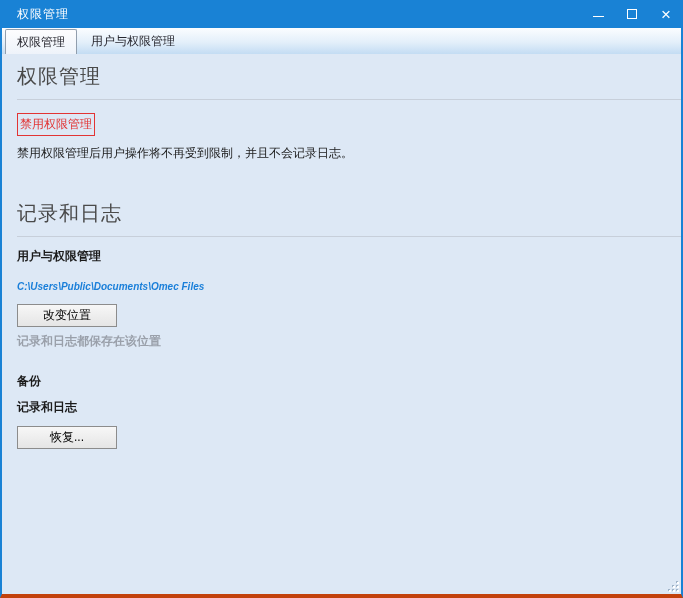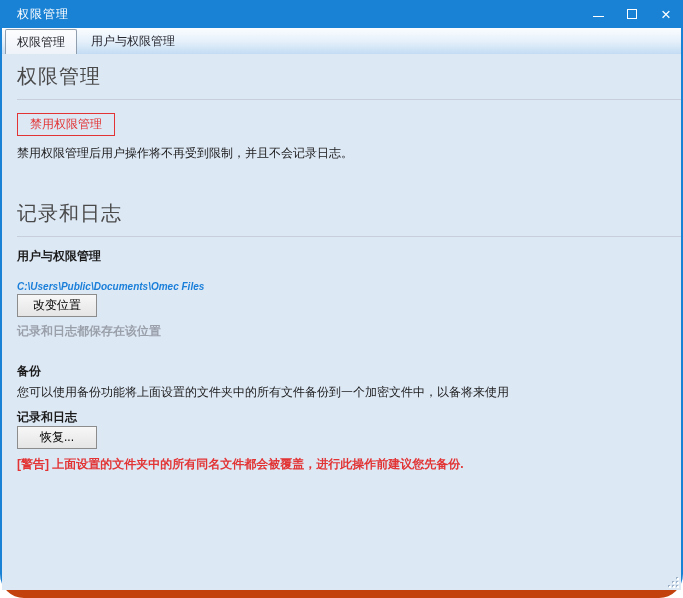--- a/index.html
+++ b/index.html
@@ -7,23 +7,22 @@
   body {
     font-family: "Liberation Sans", sans-serif;
     width: 683px; height: 598px;
     overflow: hidden;
   }
   .window {
     width: 683px; height: 598px;
     display: flex; flex-direction: column;
     border-left: 2px solid #1982d5;
     border-right: 2px solid #1982d5;
-    border-bottom: 8px solid #c2410c;
+    border-bottom: 4px solid #c2410c;
     position: relative;
-    border-radius: 24px;
   }
   
   .titlebar {
     height: 28px;
     margin: 0 -2px;           
     background: #1982d5;
     display: flex; align-items: center;
     color: #ffffff;
     flex: 0 0 auto;
   }
@@ -93,41 +92,41 @@
     margin: 9px 0 0 0;
   }
   .txt { font-size: 12px; color: #1b1b1b; line-height: 15px; }
   .bold-label { font-size: 12px; font-weight: bold; color: #1b1b1b; }
   .danger-link {
     display: inline-block;
     margin-top: 13px;
     border: 1px solid #e23434;
     color: #e23434;
     font-size: 12px;
-    padding: 2px 12px;
+    padding: 2px 2px;
     background: transparent;
     cursor: pointer;
     font-family: inherit;
   }
   .desc1 { margin-top: 10px; }
   .h2 { margin-top: 39px; }
   .loc-label { display: block; margin-top: 11px; }
   .path-link {
     display: inline-block;
     margin-top: 16px;
     font-size: 10px; font-weight: bold;
     color: #1a7fd9;
     text-decoration: none;
     cursor: pointer;
     font-style: italic;
   }
   .btn {
     display: block;
-    width: 80px; height: 23px;
-    margin-top: 0;
+    width: 100px; height: 23px;
+    margin-top: 10px;
     font-size: 12px; color: #000;
     font-family: inherit;
     background: linear-gradient(#f7f7f7, #e5e5e5);
     border: 1px solid #8c8c8c;
     cursor: pointer;
   }
   .muted {
     margin-top: 6px;
     font-size: 12px; color: #9aa0aa; font-weight: bold;
   }
@@ -182,25 +181,23 @@
 
     <div class="section-heading h2">记录和日志</div>
     <hr class="divider">
 
     <span class="bold-label loc-label">用户与权限管理</span>
     <a class="path-link">C:\Users\Public\Documents\Omec Files</a>
     <button class="btn">改变位置</button>
     <div class="muted">记录和日志都保存在该位置</div>
 
     <div class="bold-label gap-lg">备份</div>
-    <div class="txt gap-sm">您可以使用备份功能将上面设置的文件夹中的所有文件备份到一个加密文件中，以备将来使用</div>
 
     <div class="bold-label gap-md">记录和日志</div>
     <button class="btn">恢复...</button>
-    <div class="warning">[警告] 上面设置的文件夹中的所有同名文件都会被覆盖，进行此操作前建议您先备份.</div>
 
   </div>
 
   <svg class="resize-grip" viewBox="0 0 14 14" width="14" height="14">
     <g>
       <rect x="10" y="2" width="2" height="2" fill="#9fb3c8"></rect>
         <rect x="11" y="3" width="2" height="2" fill="#ffffff"></rect>
       <rect x="6" y="6" width="2" height="2" fill="#9fb3c8"></rect>
         <rect x="7" y="7" width="2" height="2" fill="#ffffff"></rect>
       <rect x="10" y="6" width="2" height="2" fill="#9fb3c8"></rect>

